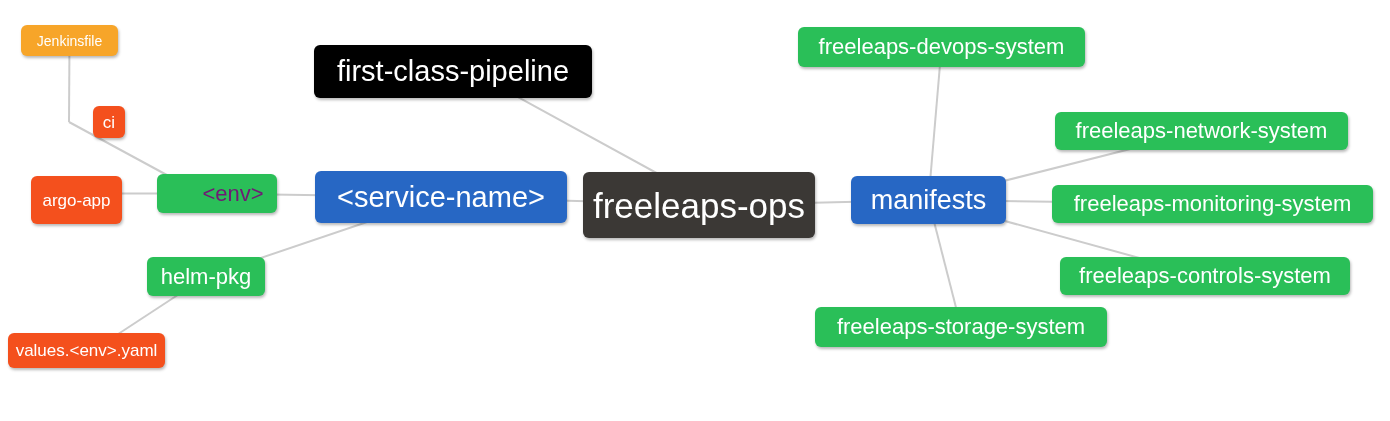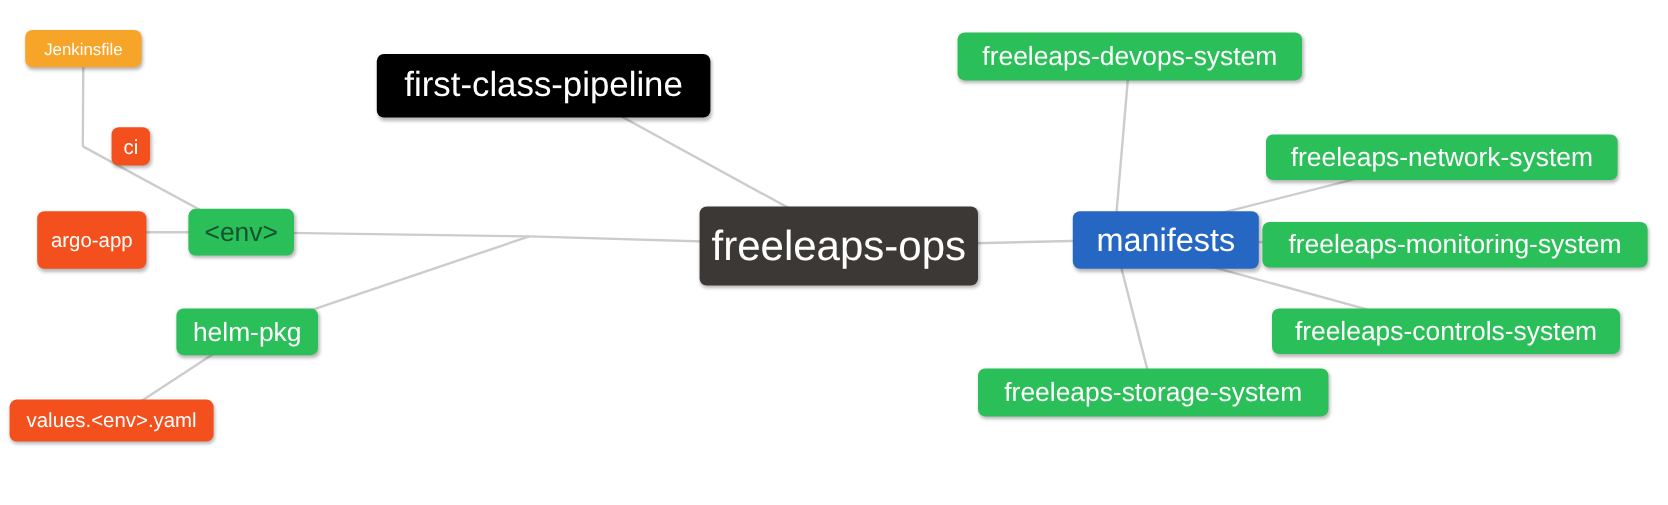--- a/index.html
+++ b/index.html
@@ -51,25 +51,26 @@
       <line x1="69" y1="122" x2="69.5" y2="40.5" stroke="#cccccc" stroke-width="2"></line>
       <line x1="206" y1="276.5" x2="93" y2="350.5" stroke="#cccccc" stroke-width="2"></line>
       <line x1="928.5" y1="200" x2="941.5" y2="47" stroke="#cccccc" stroke-width="2"></line>
       <line x1="928.5" y1="200" x2="1201.5" y2="131" stroke="#cccccc" stroke-width="2"></line>
       <line x1="928.5" y1="200" x2="1212.5" y2="204" stroke="#cccccc" stroke-width="2"></line>
       <line x1="928.5" y1="200" x2="1205" y2="276" stroke="#cccccc" stroke-width="2"></line>
       <line x1="928.5" y1="200" x2="961" y2="327" stroke="#cccccc" stroke-width="2"></line>
     </svg>
 <div class="node" style="left: 583px; top: 172px; width: 232px; height: 66px; font-size: 35px; background: rgb(59, 56, 53); color: rgb(255, 255, 255);">freeleaps-ops</div>
     <div class="node" style="left: 314px; top: 35px; width: 278px; height: 53px; font-size: 29px; background: #000000; color: rgb(255, 255, 255); margin-top: 10px;">first-class-pipeline</div>
-    <div class="node" style="left: 851px; top: 176px; width: 155px; height: 48px; font-size: 27px; background: rgb(39, 103, 196); color: rgb(255, 255, 255); margin-left: 43px;">manifests</div>
-    <div class="node" style="left: 157px; top: 174px; width: 88px; height: 39px; font-size: 22px; background: rgb(42, 191, 88); color: #14532d;">&lt;env&gt;</div>
+    <div class="node" style="left: 315px; top: 171px; width: 252px; height: 52px; font-size: 29px; background: rgb(39, 103, 196); color: rgb(255, 255, 255);">&lt;service-name&gt;</div>
+    <div class="node" style="left: 851px; top: 176px; width: 155px; height: 48px; font-size: 27px; background: rgb(39, 103, 196); color: rgb(255, 255, 255);">manifests</div>
+    <div class="node" style="left: 157px; top: 174px; width: 88px; height: 39px; font-size: 22px; background: rgb(42, 191, 88); color: #701a75; padding-left: 32px;">&lt;env&gt;</div>
     <div class="node" style="left: 147px; top: 257px; width: 118px; height: 39px; font-size: 22px; background: rgb(42, 191, 88); color: rgb(255, 255, 255);">helm-pkg</div>
     <div class="node" style="left: 53px; top: 106px; width: 32px; height: 32px; font-size: 17px; background: rgb(244, 80, 29); color: rgb(255, 255, 255); margin-left: 40px;">ci</div>
     <div class="node" style="left: 31px; top: 176px; width: 91px; height: 48px; font-size: 17px; background: rgb(244, 80, 29); color: rgb(255, 255, 255);">argo-app</div>
     <div class="node" style="left: 21px; top: 25px; width: 97px; height: 31px; font-size: 14px; background: rgb(247, 165, 41); color: rgb(255, 255, 255);">Jenkinsfile</div>
-    <div class="node" style="left: 8px; top: 333px; width: 170px; height: 35px; font-size: 17px; background: rgb(244, 80, 29); color: rgb(255, 255, 255);">values.&lt;env&gt;.yaml</div>
+    <div class="node" style="left: 8px; top: 333px; width: 157px; height: 35px; font-size: 17px; background: rgb(244, 80, 29); color: rgb(255, 255, 255);">values.&lt;env&gt;.yaml</div>
     <div class="node" style="left: 798px; top: 27px; width: 287px; height: 40px; font-size: 22px; background: rgb(42, 191, 88); color: rgb(255, 255, 255);">freeleaps-devops-system</div>
     <div class="node" style="left: 1052px; top: 185px; width: 321px; height: 38px; font-size: 22px; background: rgb(42, 191, 88); color: rgb(255, 255, 255);">freeleaps-monitoring-system</div>
     <div class="node" style="left: 1055px; top: 112px; width: 293px; height: 38px; font-size: 22px; background: rgb(42, 191, 88); color: rgb(255, 255, 255);">freeleaps-network-system</div>
     <div class="node" style="left: 815px; top: 307px; width: 292px; height: 40px; font-size: 22px; background: rgb(42, 191, 88); color: rgb(255, 255, 255);">freeleaps-storage-system</div>
     <div class="node" style="left: 1060px; top: 257px; width: 290px; height: 38px; font-size: 22px; background: rgb(42, 191, 88); color: rgb(255, 255, 255);">freeleaps-controls-system</div>
   </div>
 
 </body></html>

